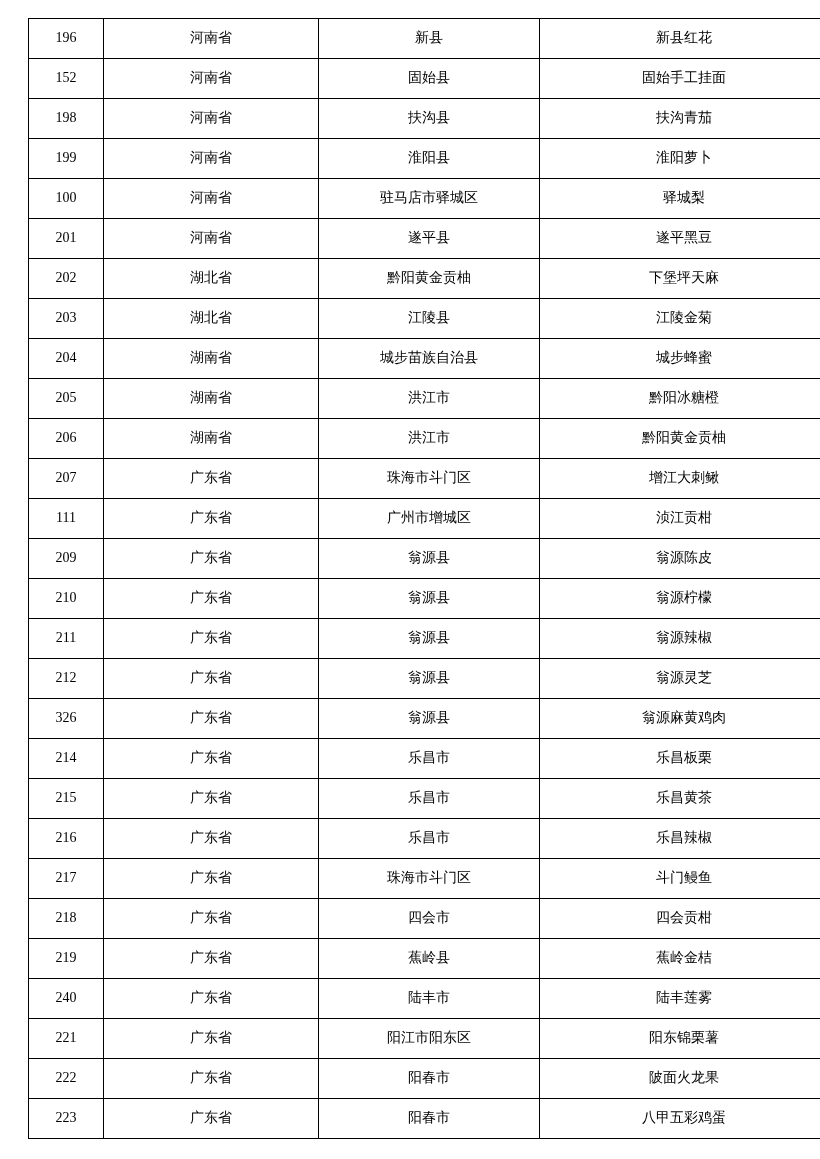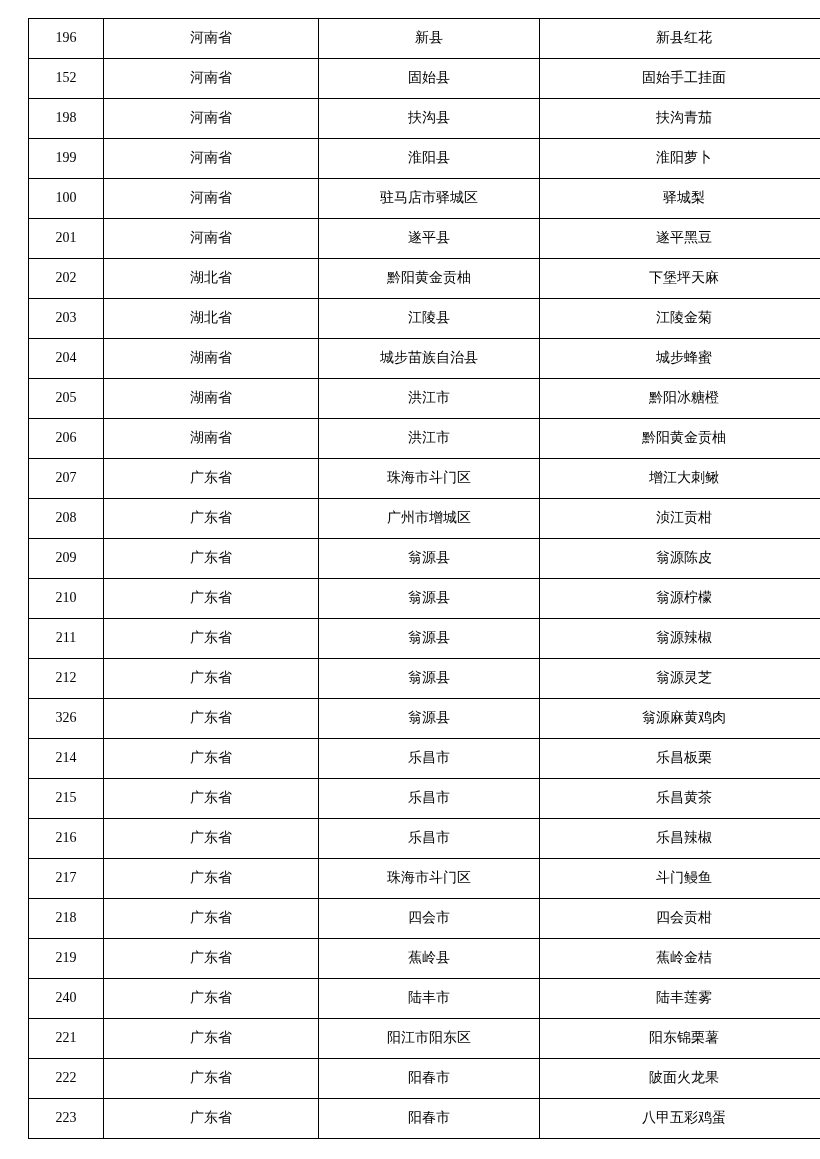--- a/index.html
+++ b/index.html
@@ -126,21 +126,21 @@
           <td class="col-region">洪江市</td>
           <td class="col-product">黔阳黄金贡柚</td>
         </tr>
         <tr>
           <td class="col-index">207</td>
           <td class="col-province">广东省</td>
           <td class="col-region">珠海市斗门区</td>
           <td class="col-product">增江大刺鳅</td>
         </tr>
         <tr>
-          <td class="col-index">208</td>
+          <td class="col-index">111</td>
           <td class="col-province">广东省</td>
           <td class="col-region">广州市增城区</td>
           <td class="col-product">浈江贡柑</td>
         </tr>
         <tr>
           <td class="col-index">209</td>
           <td class="col-province">广东省</td>
           <td class="col-region">翁源县</td>
           <td class="col-product">翁源陈皮</td>
         </tr>

